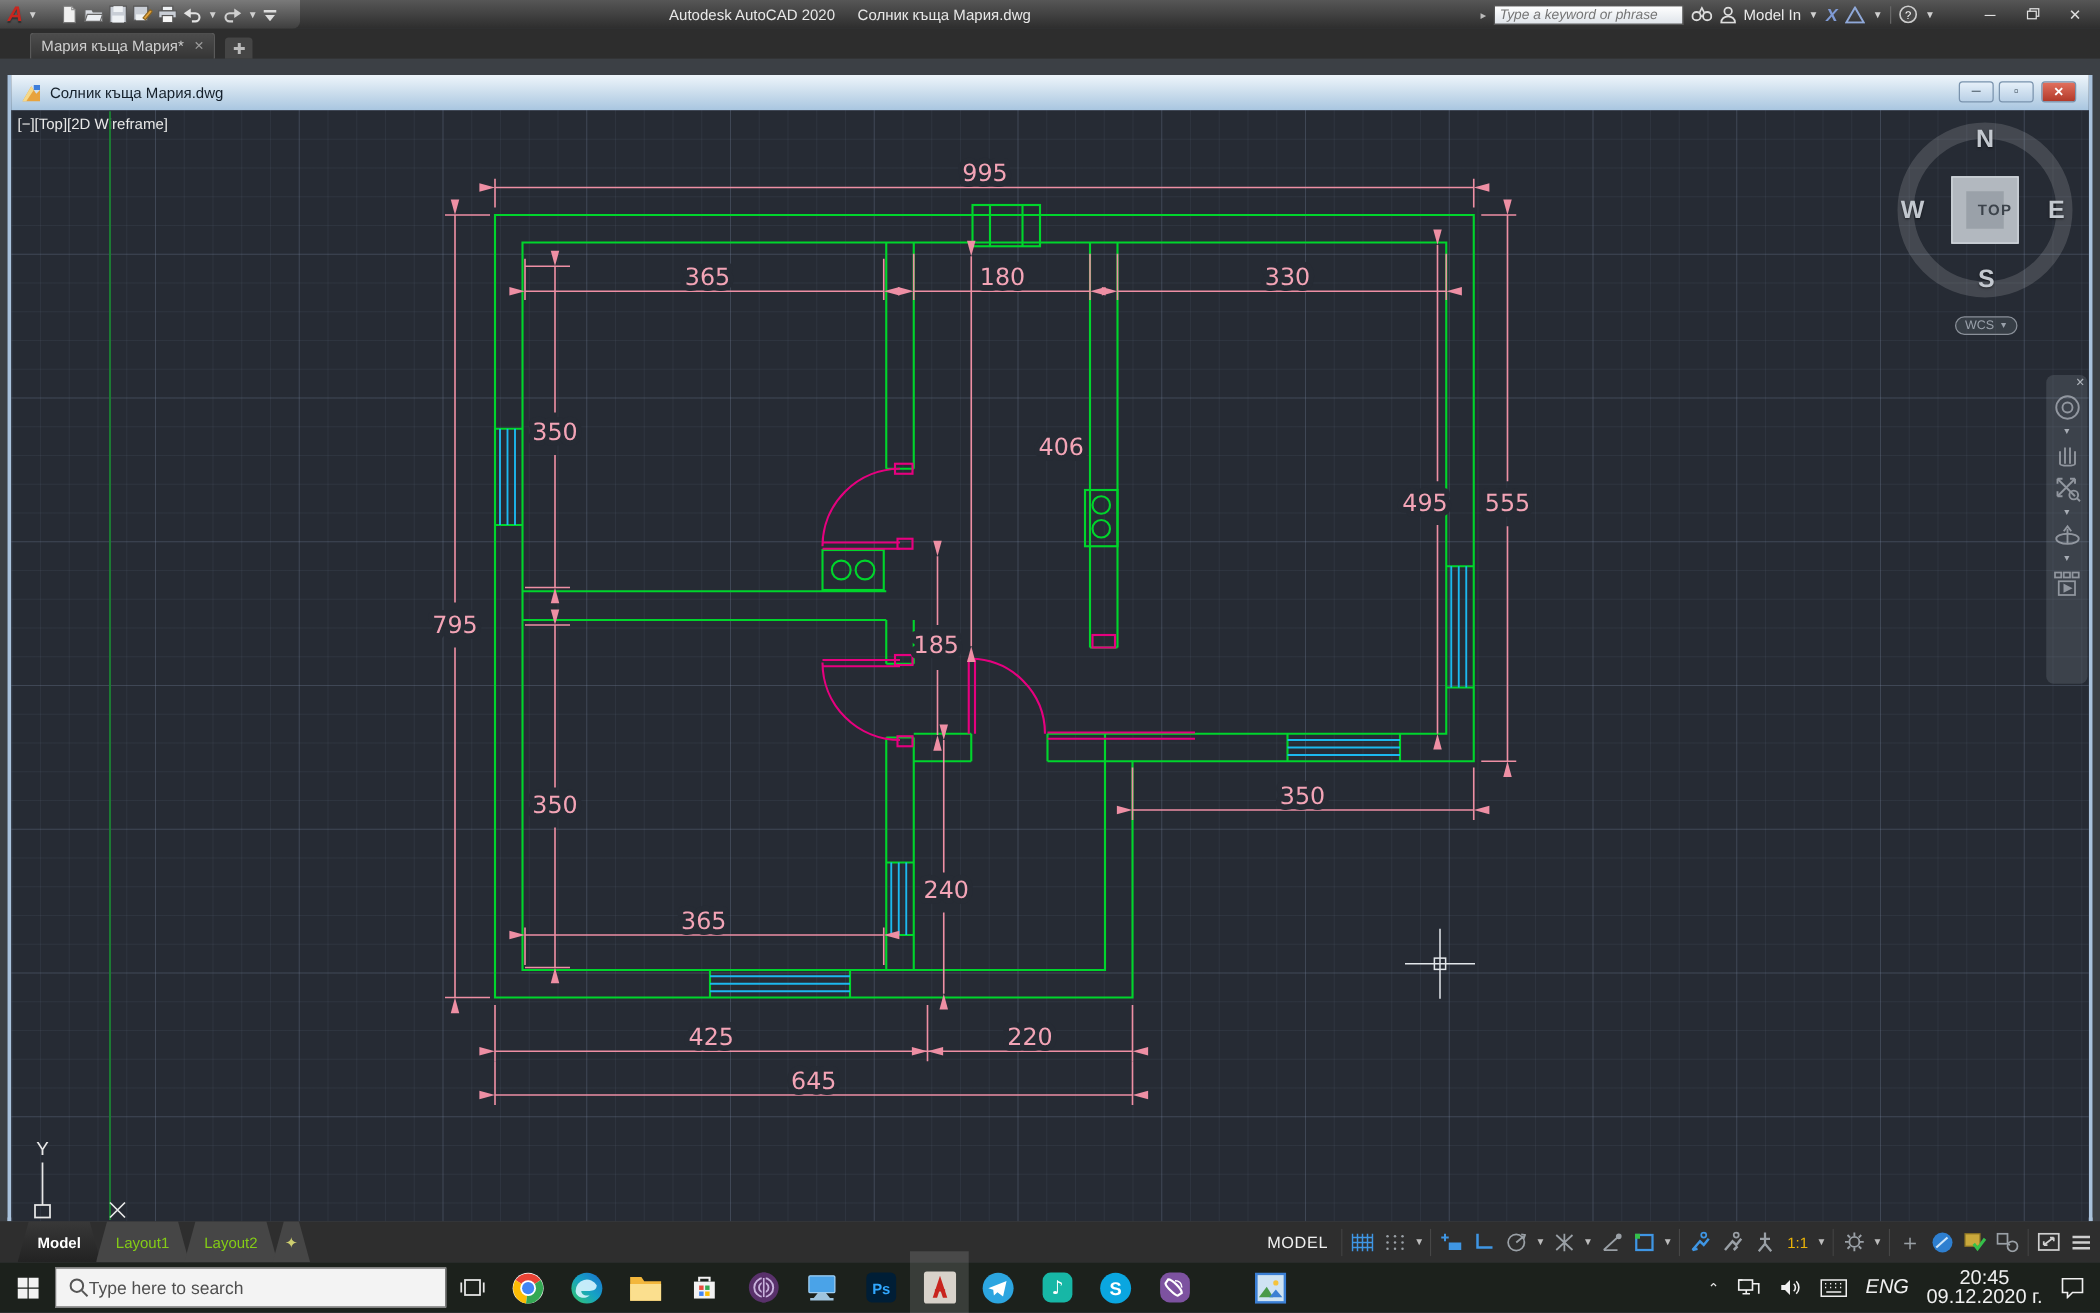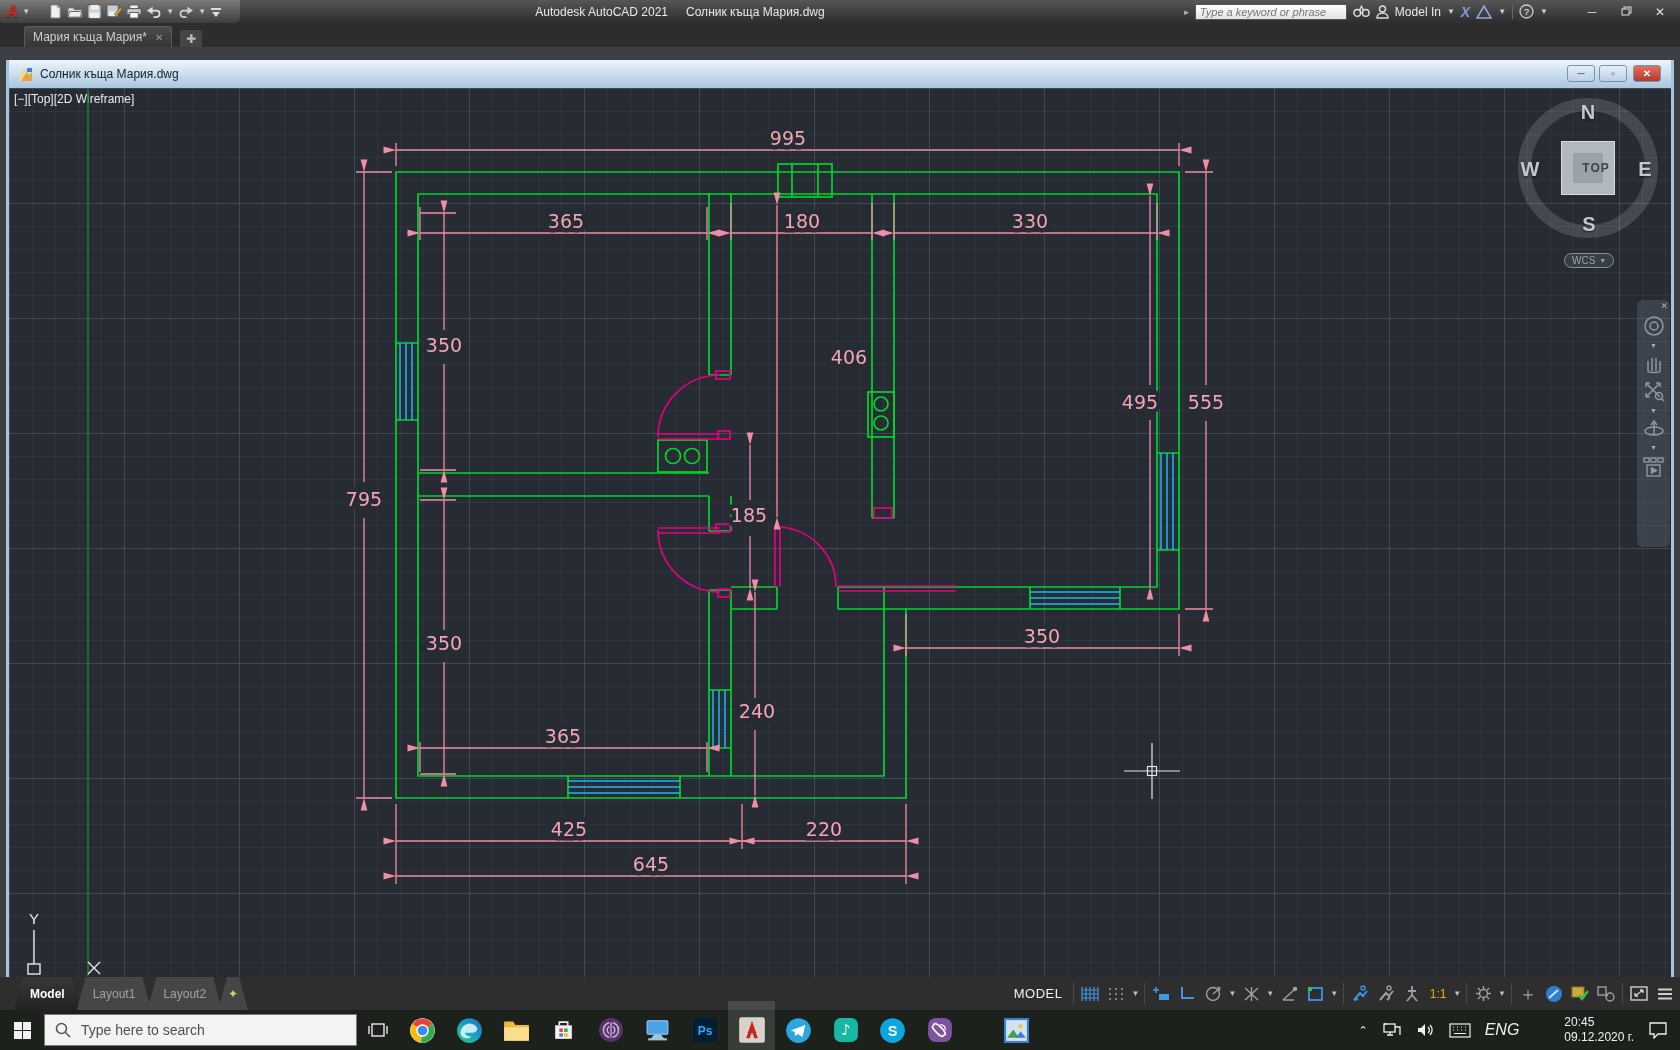--- a/index.html
+++ b/index.html
@@ -88,46 +88,46 @@
     background:rgba(150,158,170,0.20); border-radius:6px;
     display:flex; flex-direction:column; align-items:center; padding-top:14px; gap:4px; }
   .navbar .nclose { position:absolute; right:2px; top:1px; color:#aeb3ba; font-size:9px; }
   .navbar svg { opacity:.75; }
   .ncaret { color:#a8adb5; font-size:7px; line-height:7px; }
 
   
   .statusrow { position:absolute; left:0; top:977px; width:1680px; height:33px;
     background:#2e2e2e; display:flex; align-items:center; }
   .ltabs { display:flex; align-items:stretch; height:100%; padding-left:14px; }
-  .ltab { padding:0 16px; display:flex; align-items:center; font-size:12px; color:#a3a3a3;
+  .ltab { padding:0 16px; display:flex; align-items:center; font-size:12px; color:#84cc16;
     background:#464646; clip-path:polygon(9px 0, calc(100% - 9px) 0, 100% 100%, 0 100%);
     margin-right:-4px; }
   .ltab.active { background:linear-gradient(#383838,#222); color:#fff; font-weight:bold; }
   .ltab.plus { padding:0 10px; color:#cfcf70; }
   .spacer { flex:1; }
   .sgroup { display:flex; align-items:center; height:26px; margin-right:2px; }
   .sbtn { min-width:26px; height:24px; display:flex; align-items:center; justify-content:center;
     padding:0 3px; color:#eab308; font-size:12px; }
   .sdiv { width:1px; height:22px; background:#1d1d1d; border-right:1px solid #474747; margin:0 3px; }
   .scaret { color:#bdbdbd; font-size:8px; padding:0 2px; }
   .modeltxt { color:#f0f0f0; font-size:13px; letter-spacing:.5px; padding:0 8px; }
 
   
   .taskbar { position:absolute; left:0; top:1010px; width:1680px; height:40px;
     background:#1c211c; display:flex; align-items:center; }
   .startbtn { width:44px; height:40px; display:flex; align-items:center; justify-content:center; }
   .tsearch { width:313px; height:32px; background:#f3f3f3; border:1px solid #7a7a7a;
-    display:flex; align-items:center; gap:10px; padding:0 10px; color:#4f4f4f; font-size:14px; }
+    display:flex; align-items:center; padding:0 10px; color:#4f4f4f; font-size:14px; }
   .taskview { width:42px; height:40px; display:flex; align-items:center; justify-content:center; }
   .tic { width:47px; height:58px; display:flex; align-items:center; justify-content:center; position:relative; }
   .tic .ul { position:absolute; left:9px; right:9px; bottom:0; height:2px; background:#79b8e8; }
   .tic.activeslot { background:rgba(255,255,255,0.13); }
   .tray { margin-left:auto; display:flex; align-items:center; gap:14px; padding-right:12px;
     color:#f0f0f0; }
-  .clock { font-size:12px; line-height:15px;margin-left:31px; }
+  .clock { font-size:16px; text-align:center; line-height:15px; }
   .engtxt { font-size:16px;font-style:italic; }
   .chev { color:#e8e8e8; font-size:11px; }
 </style>
 </head>
 <body>
 
 <div class="titlebar">
   <div class="qat">
     <span class="logoA">A</span>
     <span class="caret">▼</span>
@@ -181,21 +181,21 @@
     <span class="caret">▼</span>
     <span class="qbtn">
       <svg width="12" height="12" viewBox="0 0 12 12">
           <path d="M1 3h10" stroke="#ddd" stroke-width="2"></path>
           <polygon points="2,6 10,6 6,11" fill="#ddd"></polygon>
         </svg>
       </span>
   </div>
 
   <div class="apptitle">
-    <span>Autodesk AutoCAD 2021</span>
+    <span>Autodesk AutoCAD 2020</span>
     <span>Солник къща Мария.dwg</span>
   </div>
 
   <div class="tr-tools">
     <span style="color:#bbb;font-size:9px">▸</span>
     <input class="kw-input" placeholder="Type a keyword or phrase" style="">
     <span>
       <svg width="17" height="13" viewBox="0 0 18 13">
           <circle cx="4.5" cy="8" r="3.5" fill="none" stroke="#ddd" stroke-width="1.6"></circle>
           <circle cx="13.5" cy="8" r="3.5" fill="none" stroke="#ddd" stroke-width="1.6"></circle>

